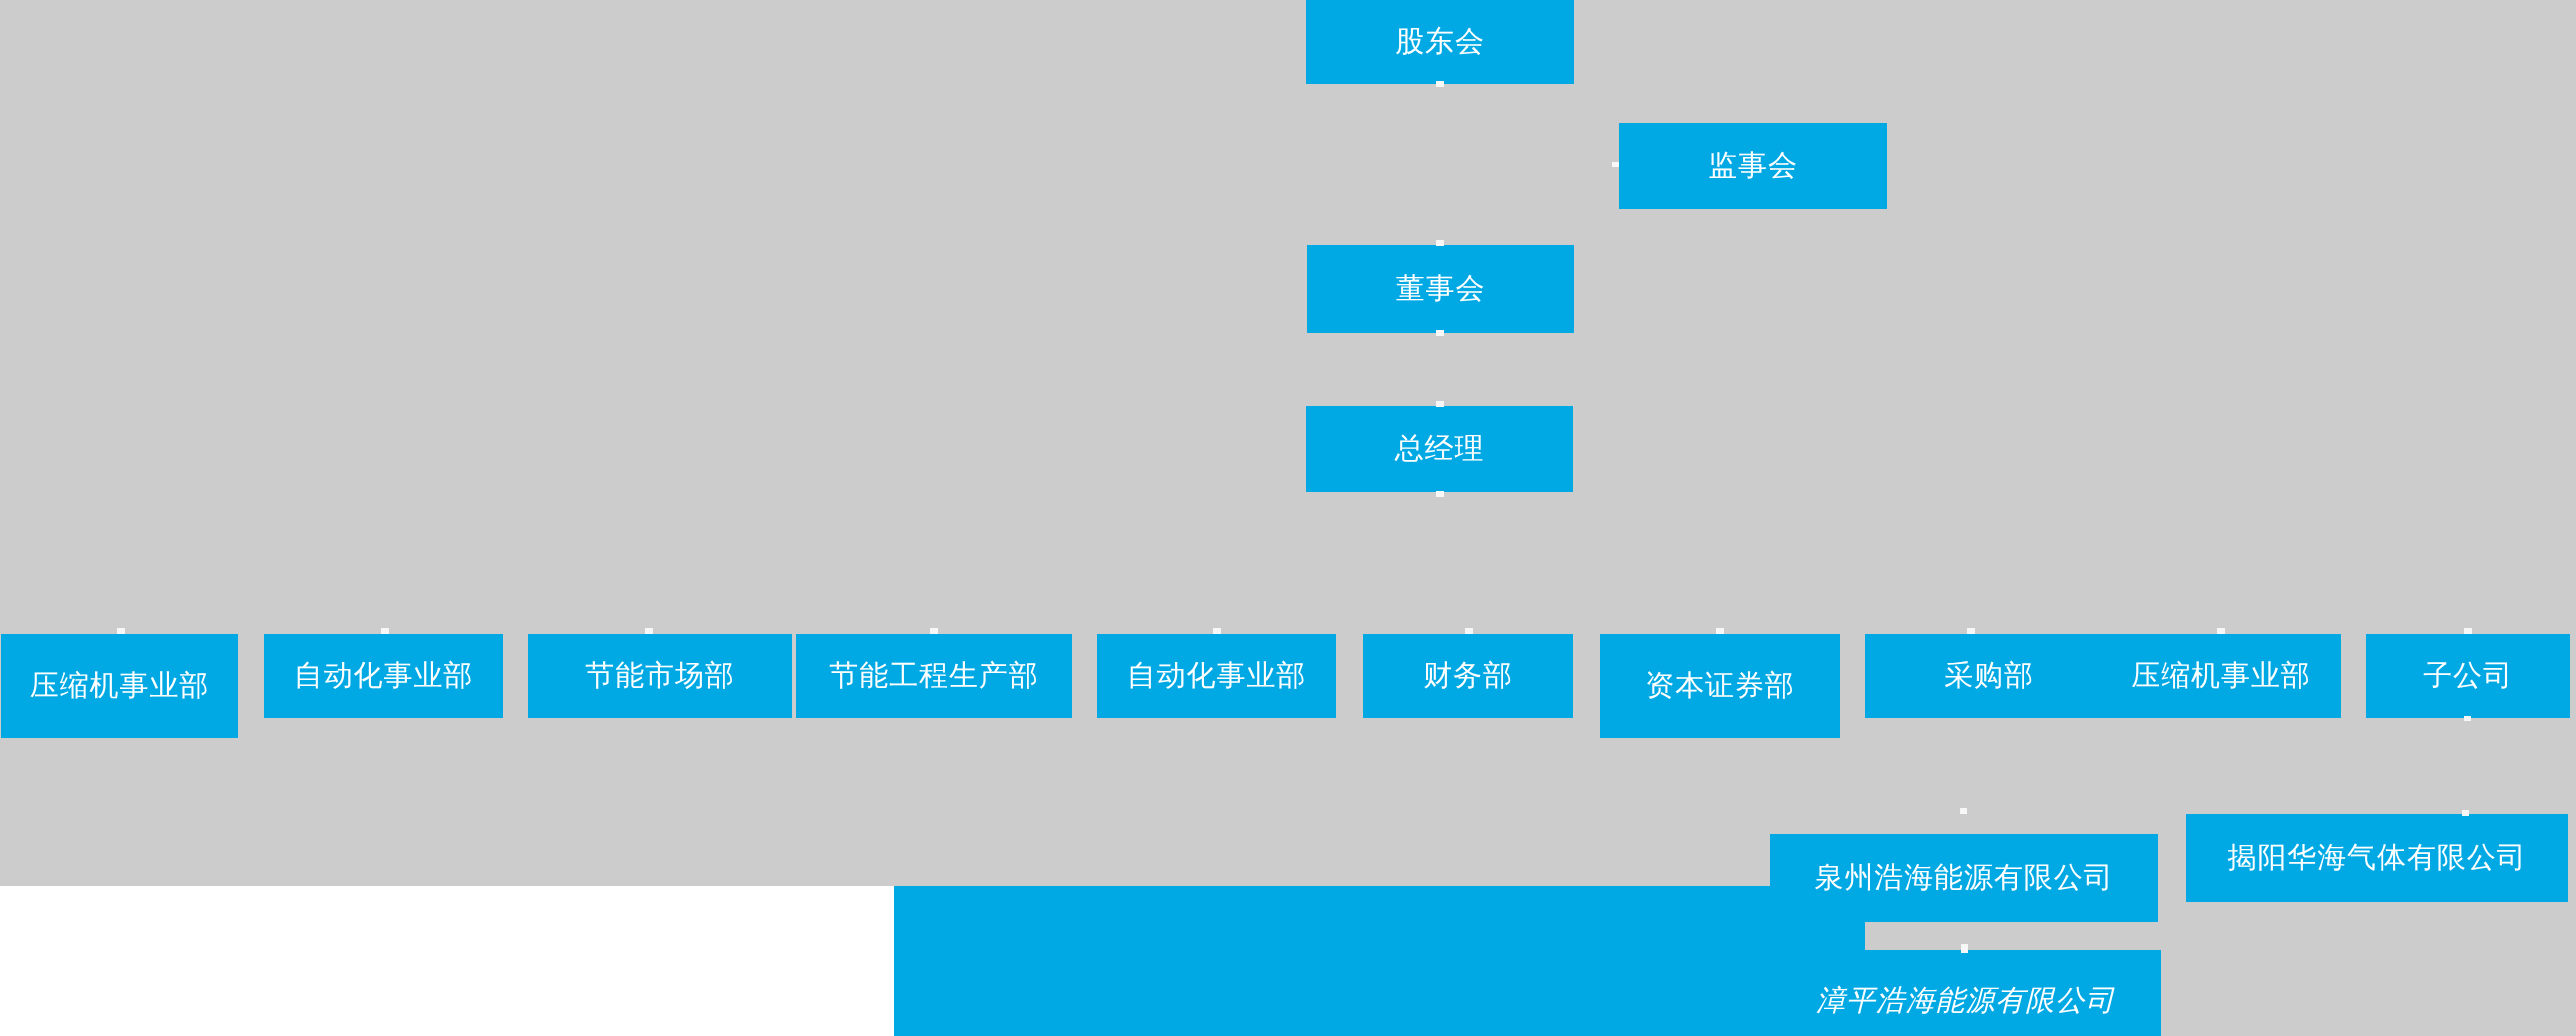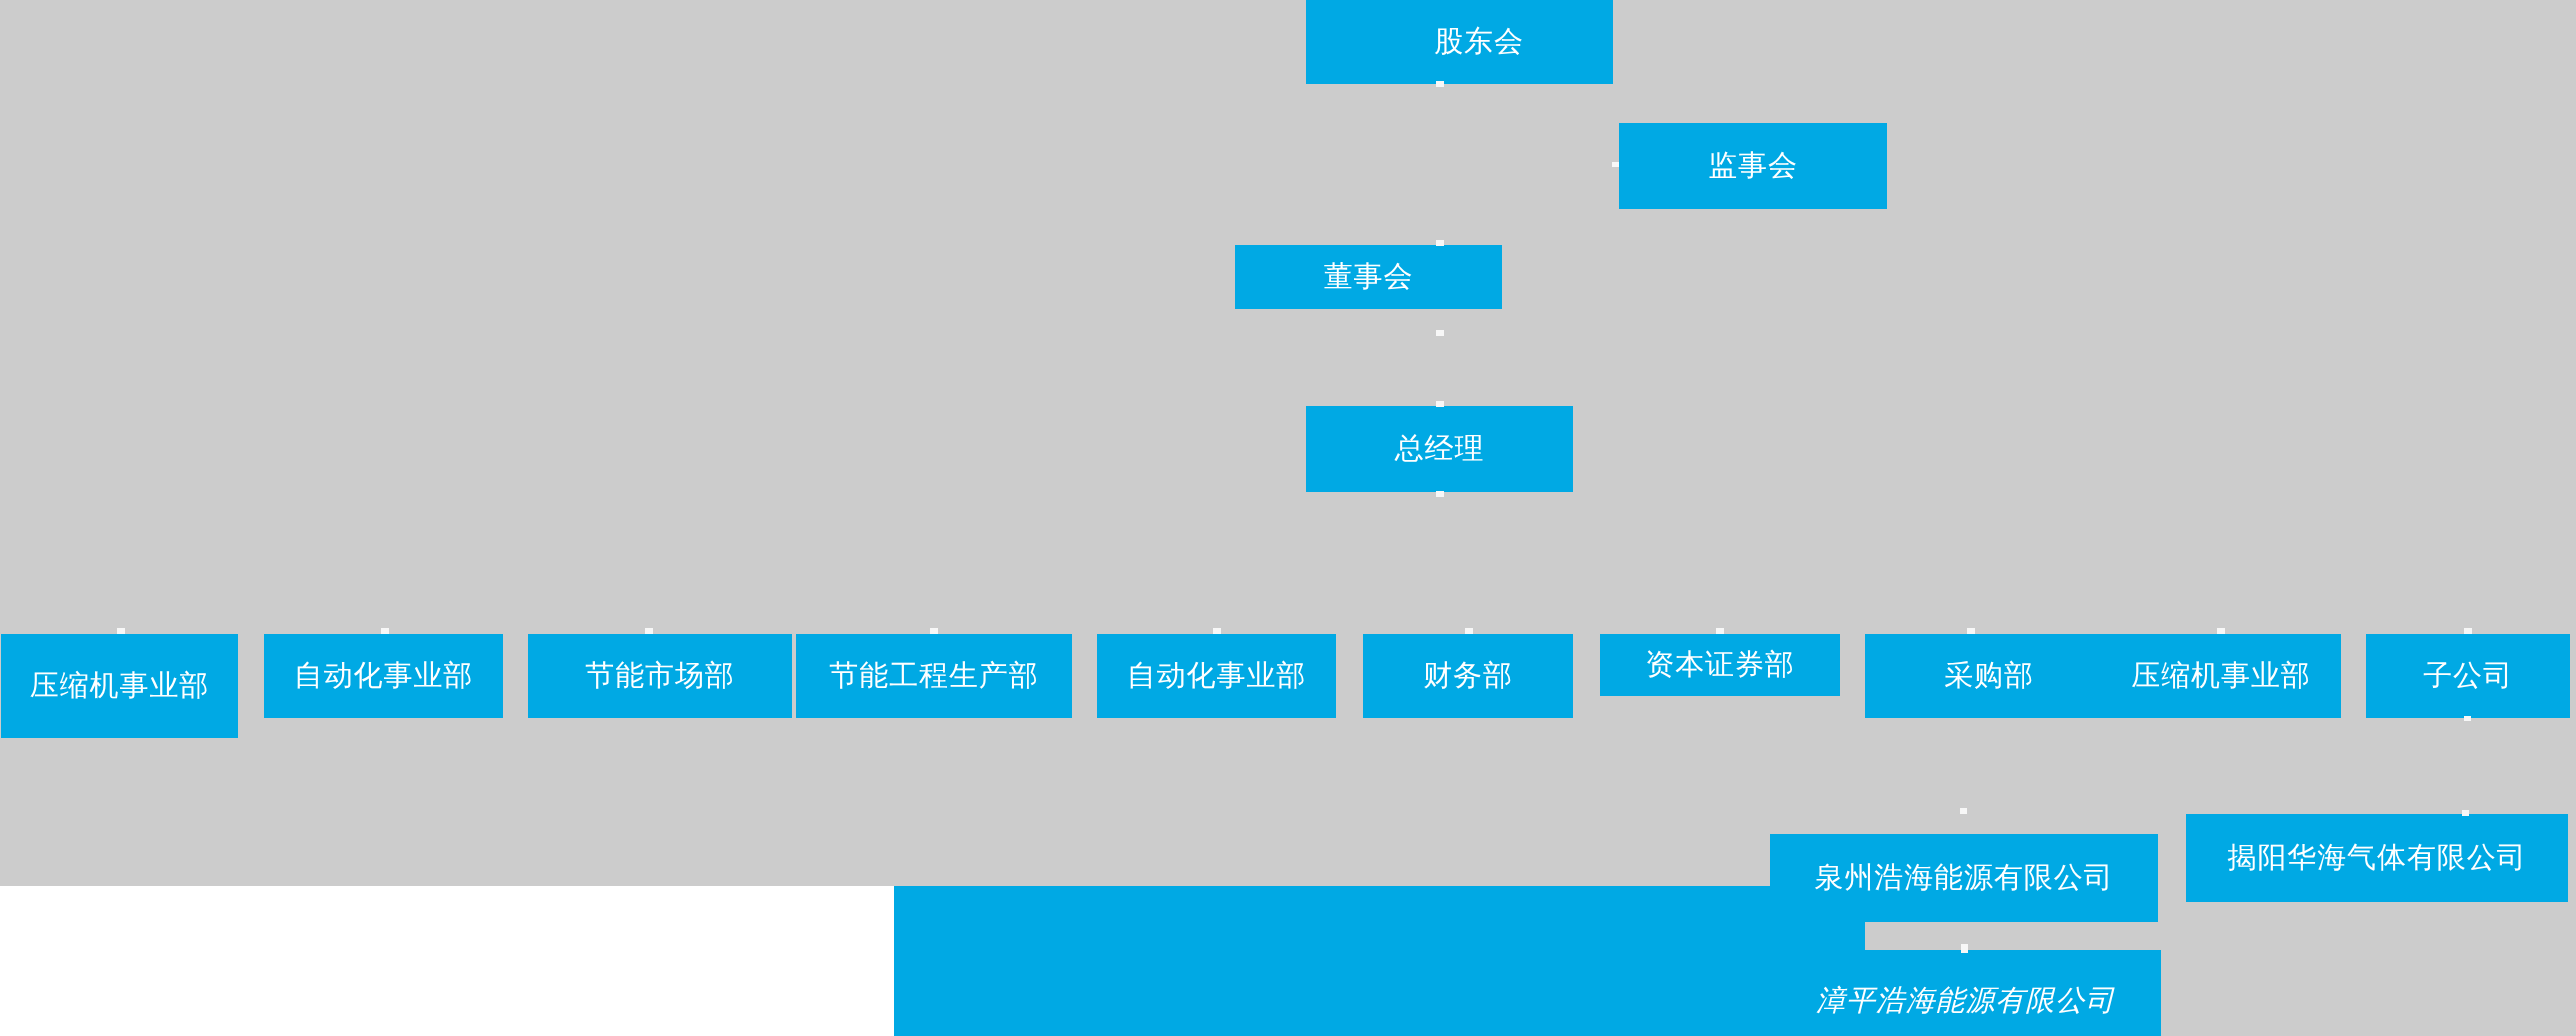--- a/index.html
+++ b/index.html
@@ -26,27 +26,27 @@
     width:7.6px;height:5.7px;
   }
 </style>
 </head>
 <body>
 
 <div class="bg bg-gray" style="left:0;top:0;width:2576px;height:886px;"></div>
 <div class="bg bg-gray" style="left:1865px;top:886px;width:711px;height:150px;"></div>
 <div class="bg bg-blue" style="left:894px;top:886px;width:971px;height:151px;"></div>
 
-<div class="node" style="left:1306px;top:0;width:268px;height:84px;padding-left:39px;">
+<div class="node" style="left:1306px;top:0;width:268px;height:84px;">
   <span>股东会</span>
 </div>
 <div class="node" style="left:1619px;top:123px;width:268px;height:86px;">
   <span>监事会</span>
 </div>
-<div class="node" style="left:1235px;top:245px;width:267px;height:64px;text-align:right;">
+<div class="node" style="left:1307px;top:245px;width:267px;height:88px;text-align:right;">
   <span>董事会</span>
 </div>
 <div class="node" style="left:1306px;top:406px;width:267px;height:86px;">
   <span>总经理</span>
 </div>
 
 <div class="node" style="left:1px;top:634px;width:237px;height:104px;">
   <span>压缩机事业部</span>
 </div>
 <div class="node" style="left:264px;top:634px;width:239px;height:84px;">
@@ -57,21 +57,21 @@
 </div>
 <div class="node" style="left:796px;top:634px;width:276px;height:84px;">
   <span>节能工程生产部</span>
 </div>
 <div class="node" style="left:1097px;top:634px;width:239px;height:84px;">
   <span>自动化事业部</span>
 </div>
 <div class="node" style="left:1363px;top:634px;width:210px;height:84px;">
   <span>财务部</span>
 </div>
-<div class="node" style="left:1600px;top:634px;width:240px;height:62px;">
+<div class="node" style="left:1600px;top:634px;width:240px;height:104px;">
   <span>资本证券部</span>
 </div>
 <div class="node" style="left:1865px;top:634px;width:248px;height:84px;">
   <span>采购部</span>
 </div>
 <div class="node" style="left:2101px;top:634px;width:240px;height:84px;">
   <span>压缩机事业部</span>
 </div>
 <div class="node" style="left:2366px;top:634px;width:204px;height:84px;">
   <span>子公司</span>

